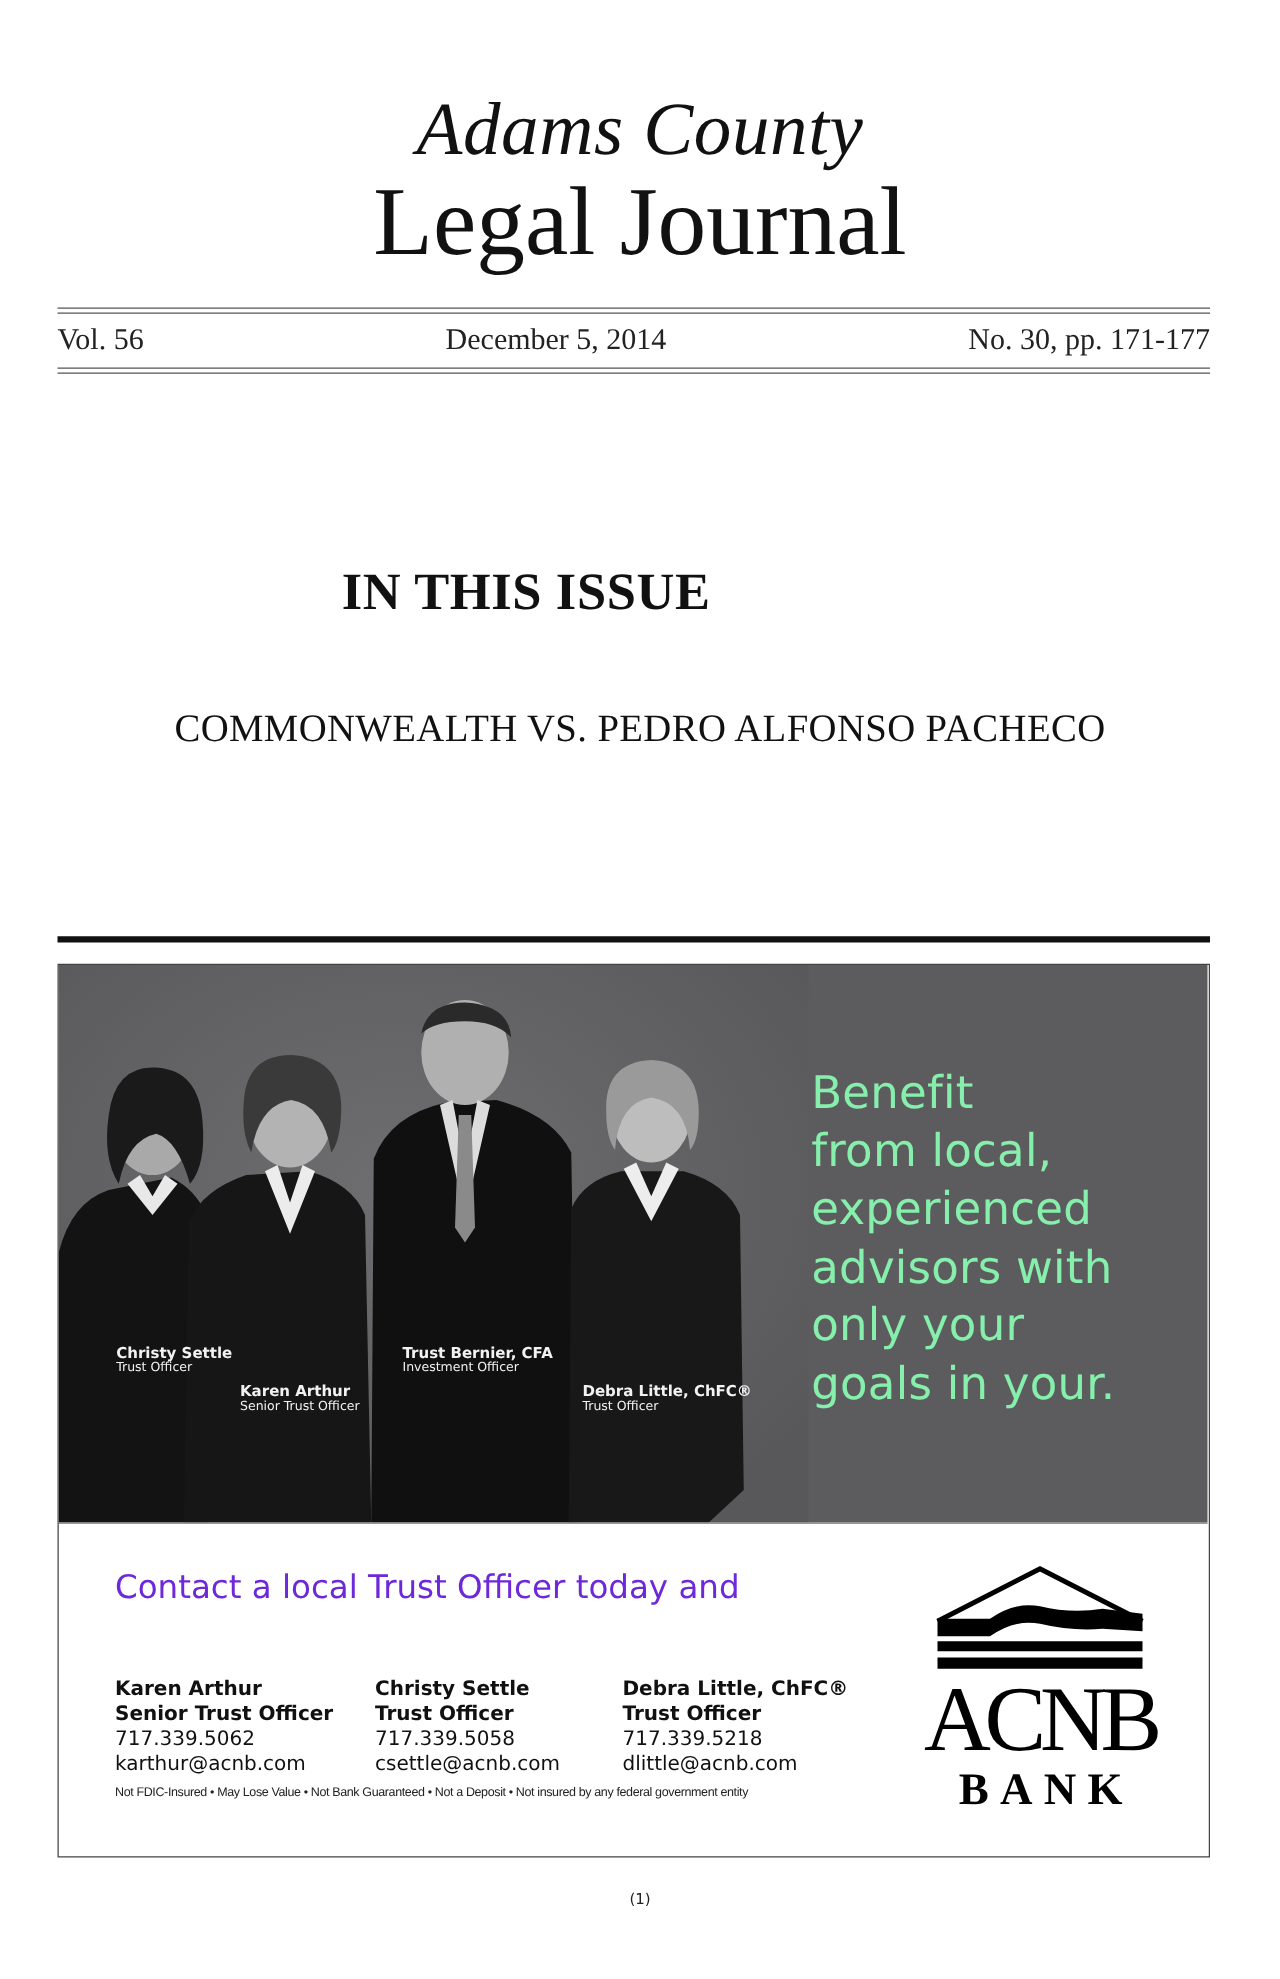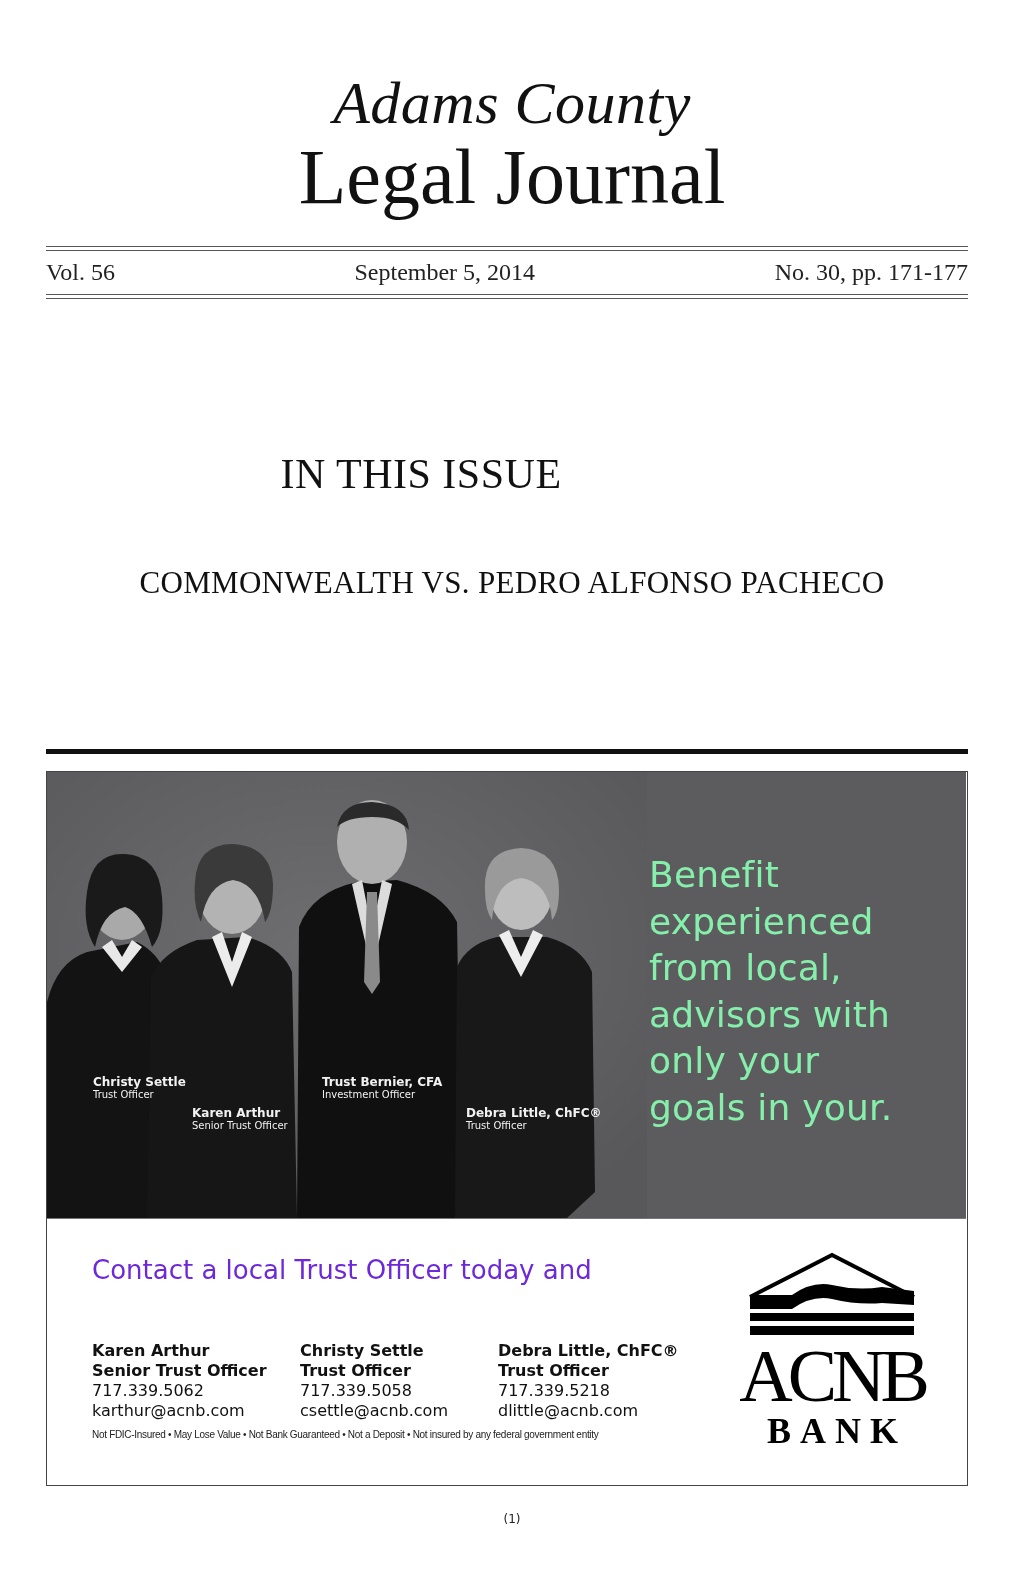--- a/index.html
+++ b/index.html
@@ -10,21 +10,21 @@
     .masthead .line1 { font-family: "Liberation Serif", serif; font-style: italic; font-size: 60px; line-height: 66px; letter-spacing: 0.5px; }
     .masthead .line2 { font-family: "Liberation Serif", serif; font-size: 78px; line-height: 86px; margin-top: -2px; }
 
     .rule-double { position: absolute; left: 46px; width: 922px; height: 5px; border-top: 1px solid #555; border-bottom: 1px solid #555; }
     .rule-top { top: 246px; }
     .rule-bot { top: 294px; }
 
     .issue-info { position: absolute; left: 46px; top: 259px; width: 922px; height: 30px; font-size: 24px; display: flex; justify-content: space-between; color: #222; }
     .issue-info span { white-space: nowrap; }
 
-    .in-this-issue { position: absolute; left: 0; top: 450px; width: 842px; text-align: center; font-weight: normal; font-size: 42px; letter-spacing: 0.5px; }
+    .in-this-issue { position: absolute; left: 0; top: 450px; width: 842px; text-align: center; font-weight: bold; font-size: 42px; letter-spacing: 0.5px; }
     .case-title { position: absolute; left: 0; top: 565px; width: 1024px; text-align: center; font-size: 31px; letter-spacing: 0.3px; }
 
     .thick-rule { position: absolute; left: 46px; top: 749px; width: 922px; height: 5px; background: #111; }
 
     .ad { position: absolute; left: 46px; top: 771px; width: 922px; height: 715px; border: 1.5px solid #444; background: #fff; }
     .ad-photo { position: absolute; left: 0; top: 0; width: 919px; height: 446px; background: #5c5c5e; overflow: hidden; }
     .people { position: absolute; left: 0; top: 0; width: 600px; height: 446px; }
     .headline { position: absolute; left: 602px; top: 80px; width: 310px; color: #86efac; font-family: "DejaVu Sans", sans-serif; font-size: 36px; line-height: 46.5px; letter-spacing: 0.2px; }
     .caption { position: absolute; color: #f2f2f2; font-family: "DejaVu Sans", sans-serif; }
     .caption .nm { font-weight: bold; font-size: 12px; line-height: 13px; white-space: nowrap; }
@@ -50,21 +50,21 @@
 <body>
 
 <div class="masthead">
   <div class="line1">Adams County</div>
   <div class="line2">Legal Journal</div>
 </div>
 
 <div class="rule-double rule-top"></div>
 <div class="issue-info">
   <span>Vol. 56</span>
-  <span>September 5, 2014</span>
+  <span>December 5, 2014</span>
   <span>No. 30, pp. 171-177</span>
 </div>
 <div class="rule-double rule-bot"></div>
 
 <div class="in-this-issue">IN THIS ISSUE</div>
 <div class="case-title">COMMONWEALTH VS. PEDRO ALFONSO PACHECO</div>
 
 <div class="thick-rule"></div>
 
 <div class="ad">
@@ -112,22 +112,22 @@
       <div class="nm">Trust Bernier, CFA</div>
       <div class="tt">Investment Officer</div>
     </div>
     <div class="caption" style="left:419px; top:335px;">
       <div class="nm">Debra Little, ChFC®</div>
       <div class="tt">Trust Officer</div>
     </div>
 
     <div class="headline">
       <div>Benefit</div>
+      <div>from local,</div>
       <div>experienced</div>
-      <div>from local,</div>
       <div>advisors with</div>
       <div>only your</div>
       <div>goals in your.</div>
     </div>
   </div>
 
   <div class="ad-bottom">
     <div class="cta">
       <div>Contact a local Trust Officer today and</div>
     </div>

